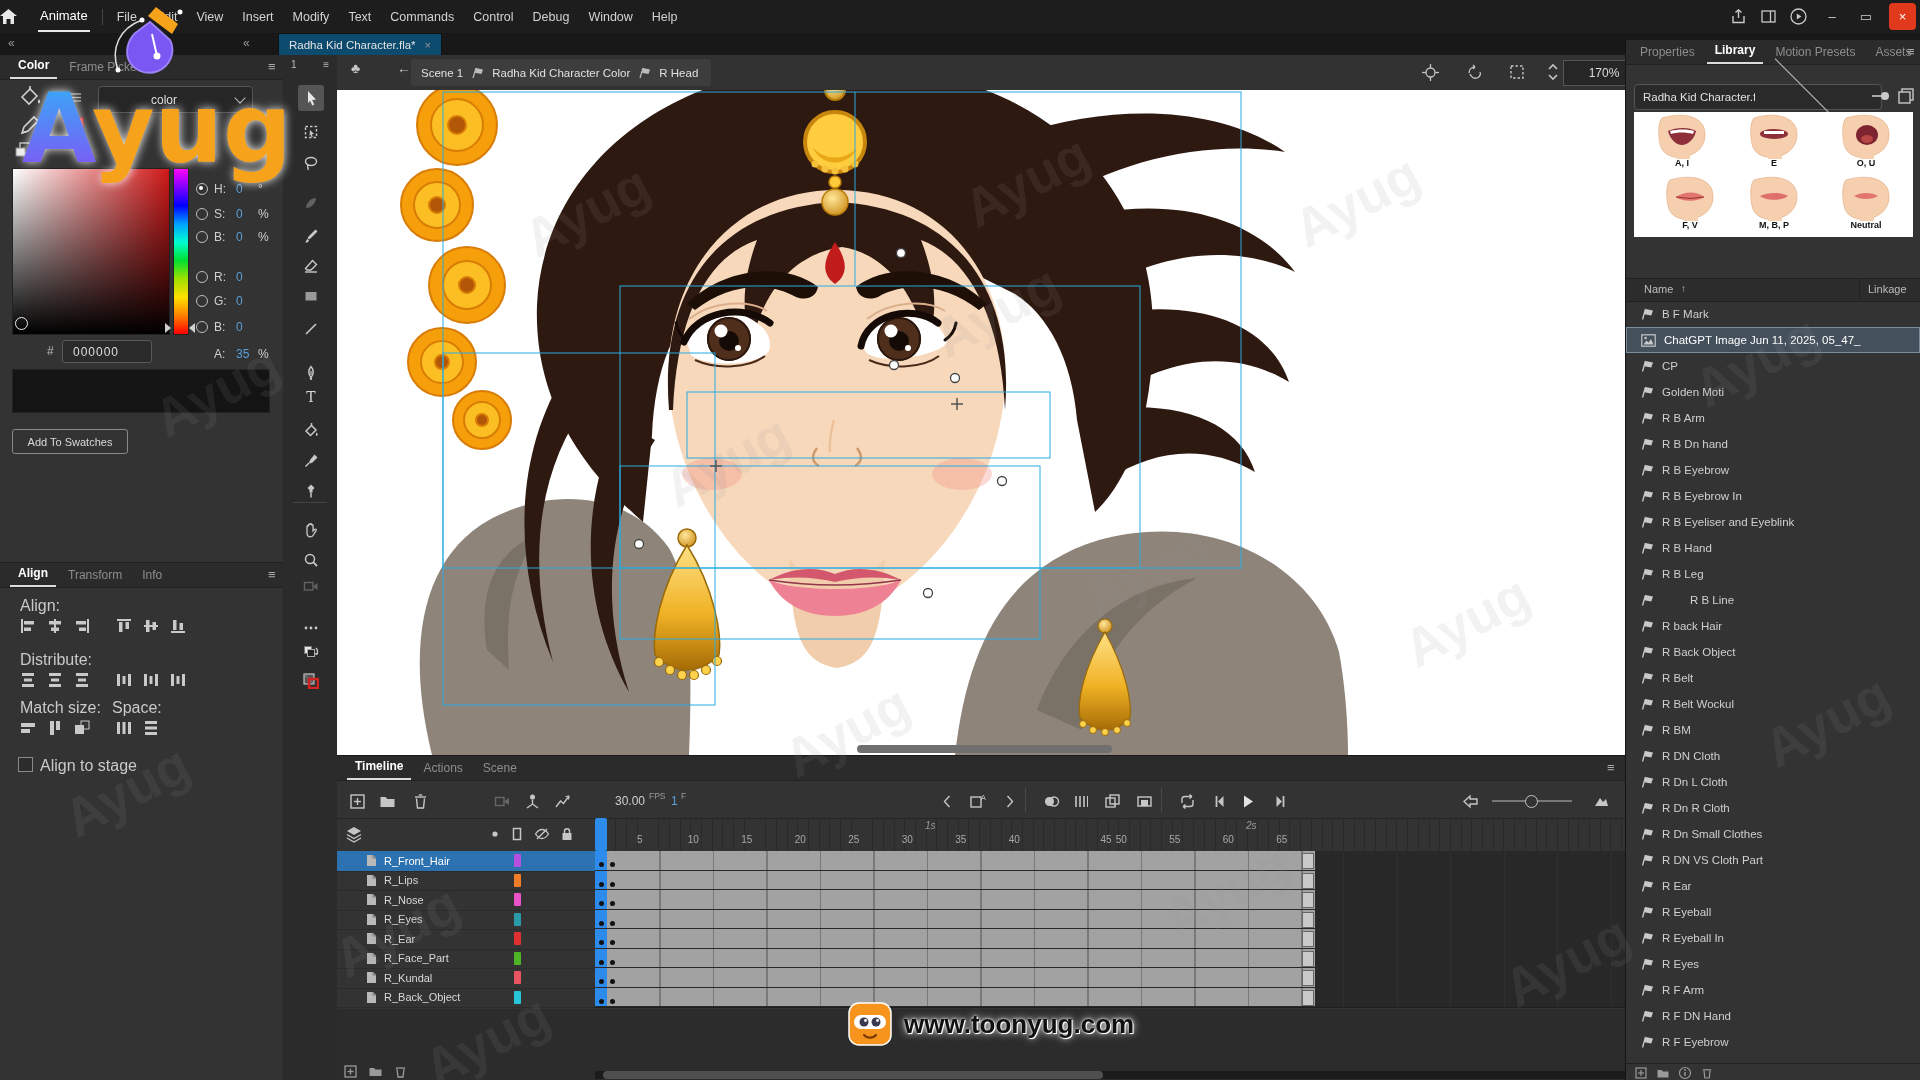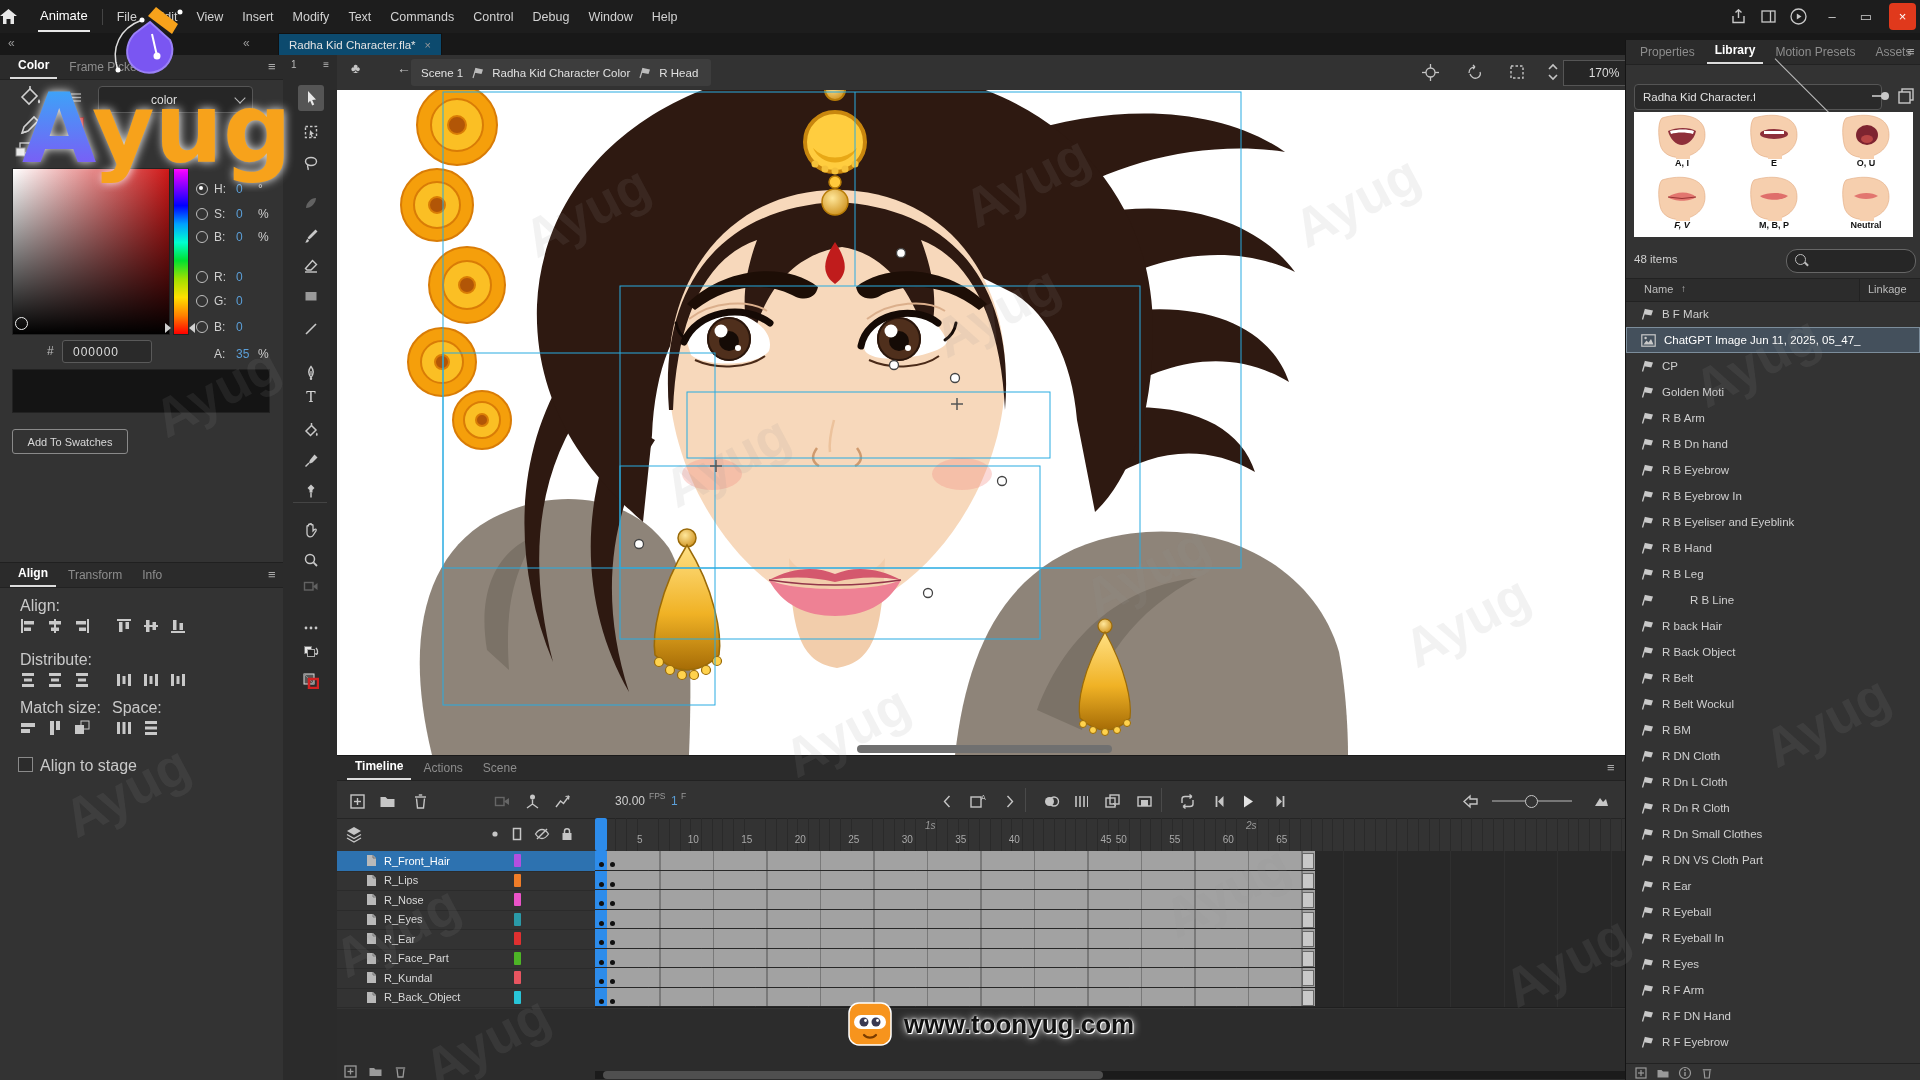--- a/index.html
+++ b/index.html
@@ -1158,21 +1158,21 @@
         </div>
         <div class="mouth-cell" style="left: 188px; top: 0px;">
           <svg width="68" height="46" viewBox="0 0 68 46" style="margin:2px auto 0;">
             <path d="M14,4 C34,-2 52,2 56,14 C60,28 52,40 36,43 C24,45 14,40 12,30 C10,20 10,8 14,4 Z" fill="#f6cfae" stroke="#e0a87e" stroke-width="0.6"></path>
             <rect x="28" y="38" width="14" height="7" fill="#f6cfae"></rect>
             <ellipse cx="35" cy="21" rx="11" ry="10" fill="#7e2430"></ellipse>
             <ellipse cx="35" cy="25" rx="6" ry="4" fill="#b84545"></ellipse>
           </svg>
           <div class="mouth-lab">O, U</div>
         </div>
-        <div class="mouth-cell" style="left: 4px; top: 62px; font-style: italic;">
+        <div class="mouth-cell" style="left: 12px; top: 62px;">
           <svg width="68" height="46" viewBox="0 0 68 46" style="margin:2px auto 0;">
             <path d="M14,4 C34,-2 52,2 56,14 C60,28 52,40 36,43 C24,45 14,40 12,30 C10,20 10,8 14,4 Z" fill="#f6cfae" stroke="#e0a87e" stroke-width="0.6"></path>
             <rect x="28" y="38" width="14" height="7" fill="#f6cfae"></rect>
             <path d="M20,21 C28,15 42,15 48,21 C42,26 26,26 20,21 Z" fill="#e2766f"></path>
             <path d="M20,21 Q34,24 48,21" fill="none" stroke="#933" stroke-width="1"></path>
           </svg>
           <div class="mouth-lab">F, V</div>
         </div>
         <div class="mouth-cell" style="left: 96px; top: 62px;">
           <svg width="68" height="46" viewBox="0 0 68 46" style="margin:2px auto 0;">
@@ -1184,26 +1184,20 @@
         </div>
         <div class="mouth-cell" style="left: 188px; top: 62px;">
           <svg width="68" height="46" viewBox="0 0 68 46" style="margin:2px auto 0;">
             <path d="M14,4 C34,-2 52,2 56,14 C60,28 52,40 36,43 C24,45 14,40 12,30 C10,20 10,8 14,4 Z" fill="#f6cfae" stroke="#e0a87e" stroke-width="0.6"></path>
             <rect x="28" y="38" width="14" height="7" fill="#f6cfae"></rect>
             <path d="M22,20 C29,16 40,16 46,20 C40,24 28,24 22,20 Z" fill="#e2766f"></path>
           </svg>
           <div class="mouth-lab">Neutral</div>
         </div>
       </div>
-    <div id="lib-countbar">
-      <span id="lib-count">48 items</span>
-      <div id="lib-search">
-          <span class="sicon"></span>
-        </div>
-    </div>
     <div id="lib-header">
       <span class="hname">Name</span>
       <span class="harrow">↑</span>
       <span class="hdiv"></span>
       <span class="hlink">Linkage</span>
     </div>
     <div id="lib-list">
         <div class="lib-row" style="top: 0px;">
           <span class="lib-ic">
             <svg width="14" height="14" viewBox="0 0 14 14">

